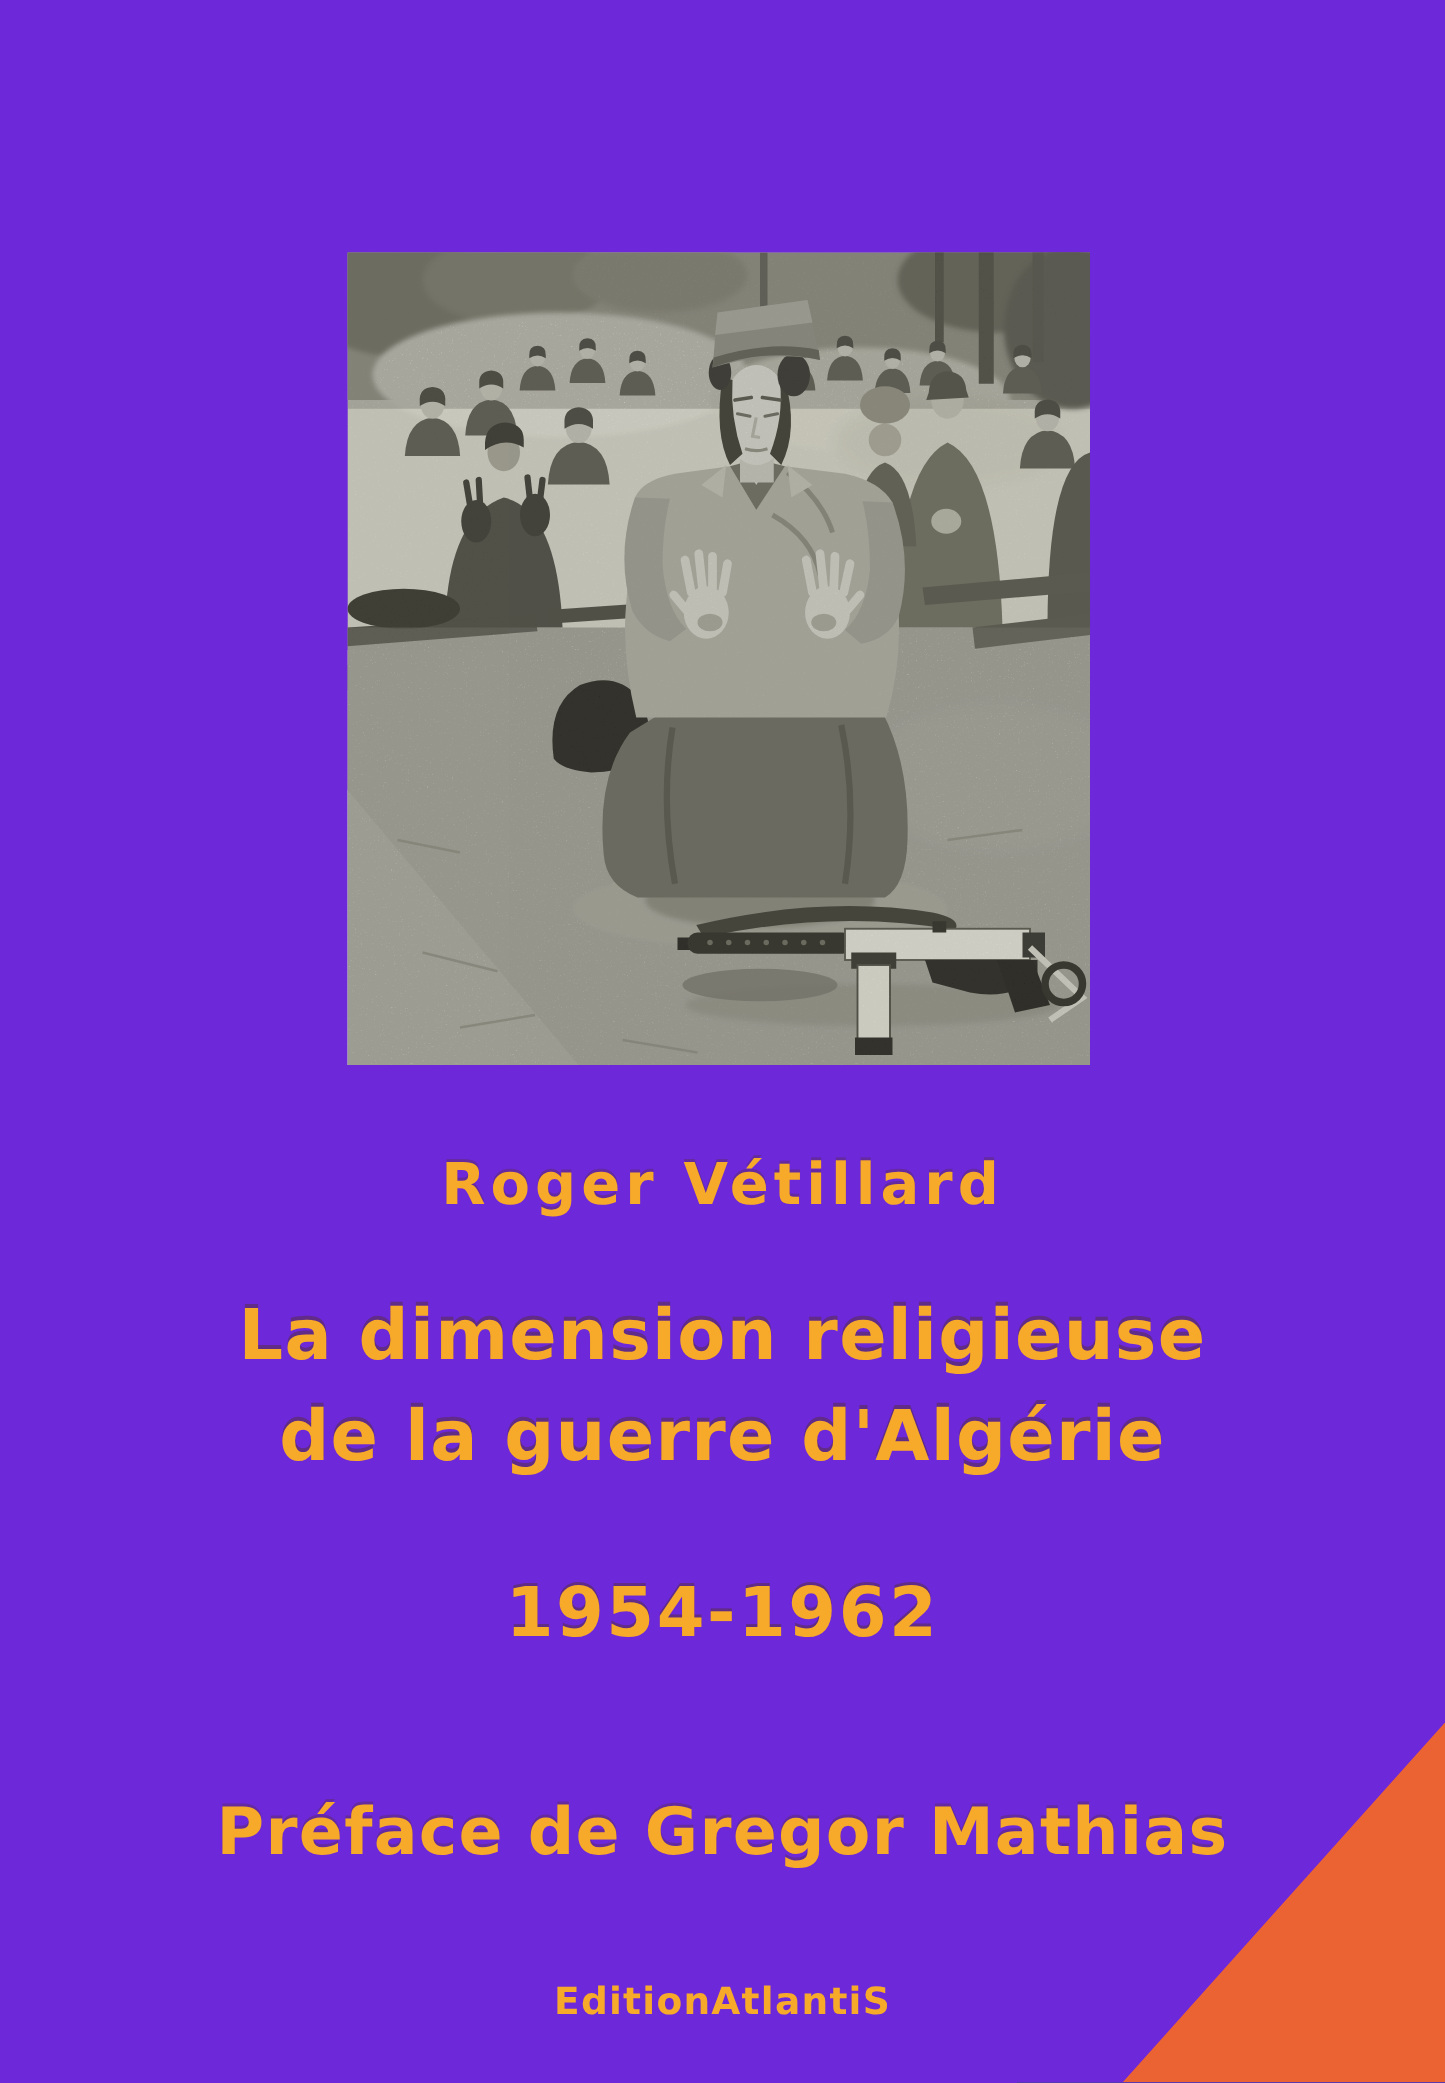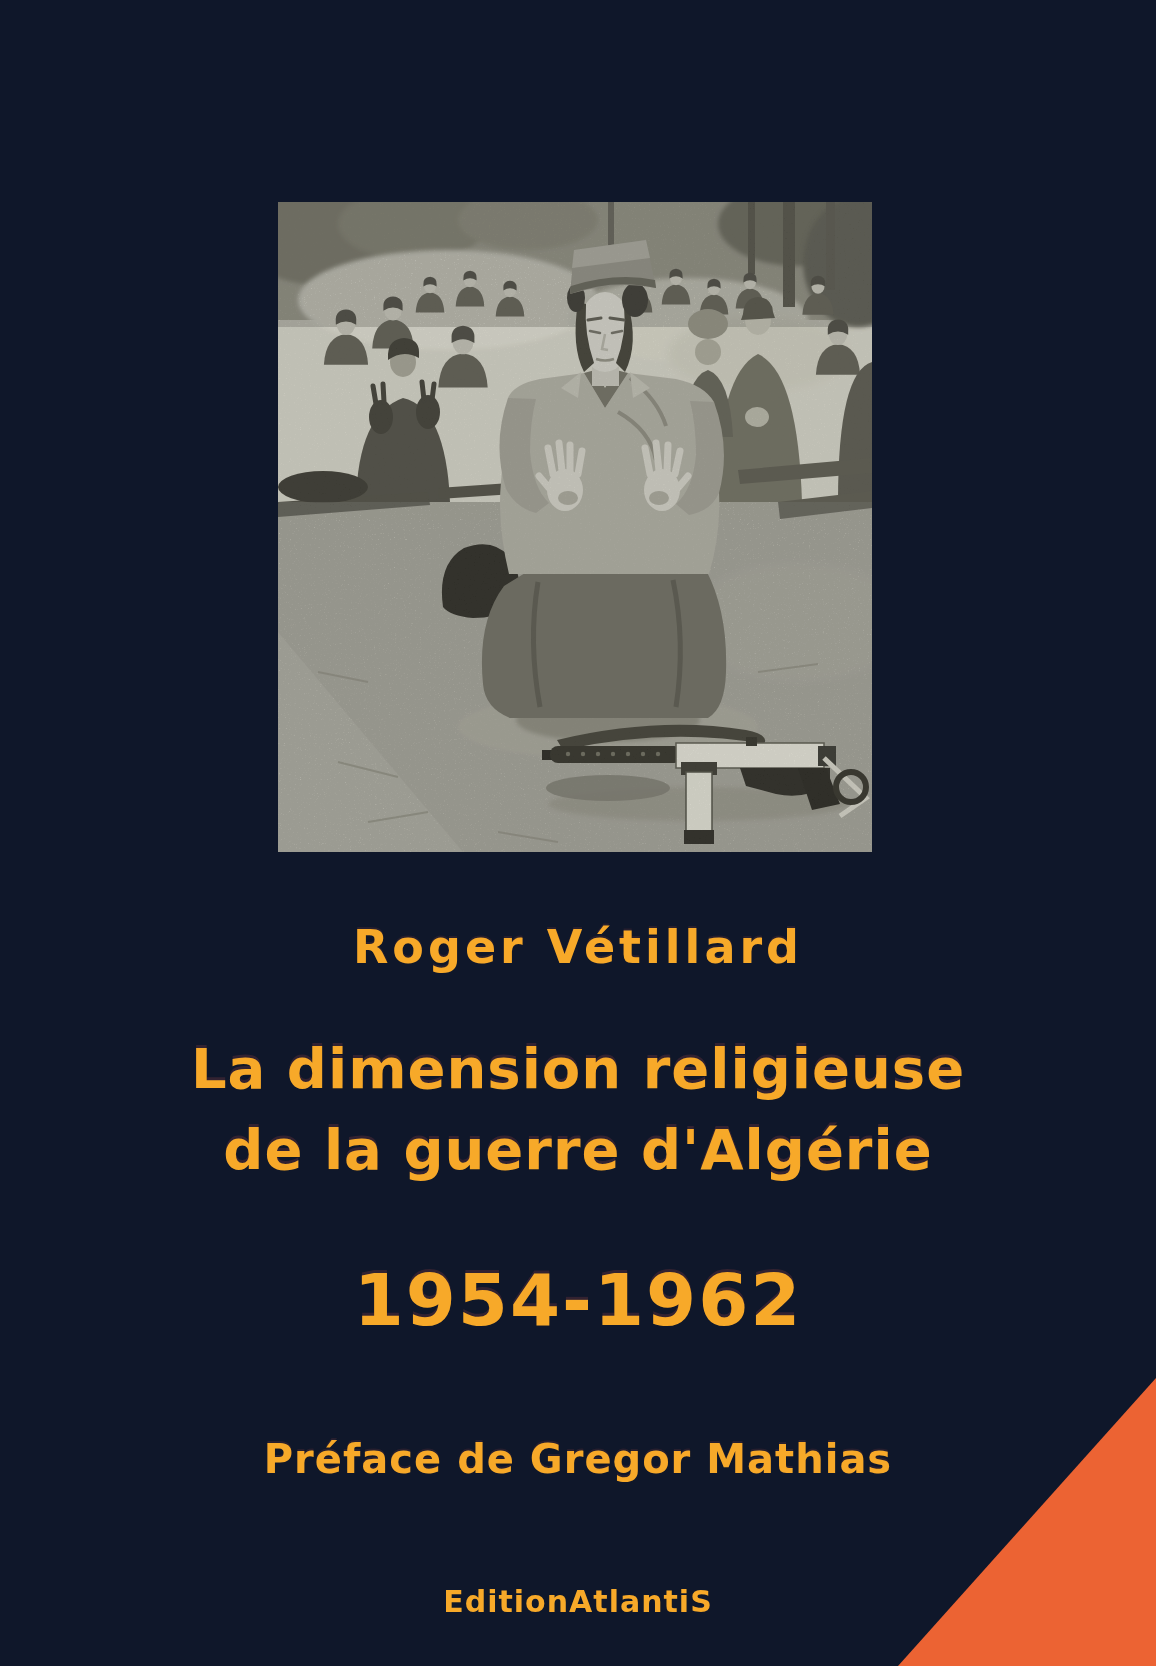--- a/index.html
+++ b/index.html
@@ -1,34 +1,34 @@
 <!DOCTYPE html>
 <html><head>
 <meta charset="utf-8">
 <style>
   html,body{margin:0;padding:0;background:#464494;}
   .cover{
     position:relative;width:1156px;height:1666px;overflow:hidden;
-    background:#0f172a;
+    background:#6d28d9;
     font-family:"DejaVu Sans","Liberation Sans",sans-serif;
   }
   .photo{
     position:absolute;left:278px;top:202px;width:594px;height:650px;margin:0;padding:0;
     line-height:0;
   }
   .photo svg{display:block;}
   .gold{
     position:absolute;left:0;right:0;text-align:center;
     color:#F7A929;font-weight:bold;white-space:nowrap;
   }
   .author{top:920px;font-size:46px;letter-spacing:4px;text-shadow:0 -2px 0 rgba(85,45,55,.35);}
   .title{top:1028px;font-size:56px;line-height:1.45;letter-spacing:1px;margin:0;
          text-shadow:0 -3px 0 rgba(85,45,55,.5);}
-  .years{top:1258px;font-size:72px;letter-spacing:2px;text-shadow:0 -3px 0 rgba(85,45,55,.5);}
-  .preface{top:1436px;font-size:40px;letter-spacing:1px;text-shadow:0 -2px 0 rgba(85,45,55,.35);}
+  .years{top:1258px;font-size:55px;letter-spacing:2px;text-shadow:0 -3px 0 rgba(85,45,55,.5);}
+  .preface{top:1436px;font-size:52px;letter-spacing:1px;text-shadow:0 -2px 0 rgba(85,45,55,.35);}
   .publisher{top:1584px;font-size:30px;letter-spacing:1px;}
   .corner{
     position:absolute;right:0;bottom:0;width:258px;height:288px;
     background:#EC6333;
     clip-path:polygon(100% 0,100% 100%,0 100%);
   }
 </style>
 </head>
 <body>
 

